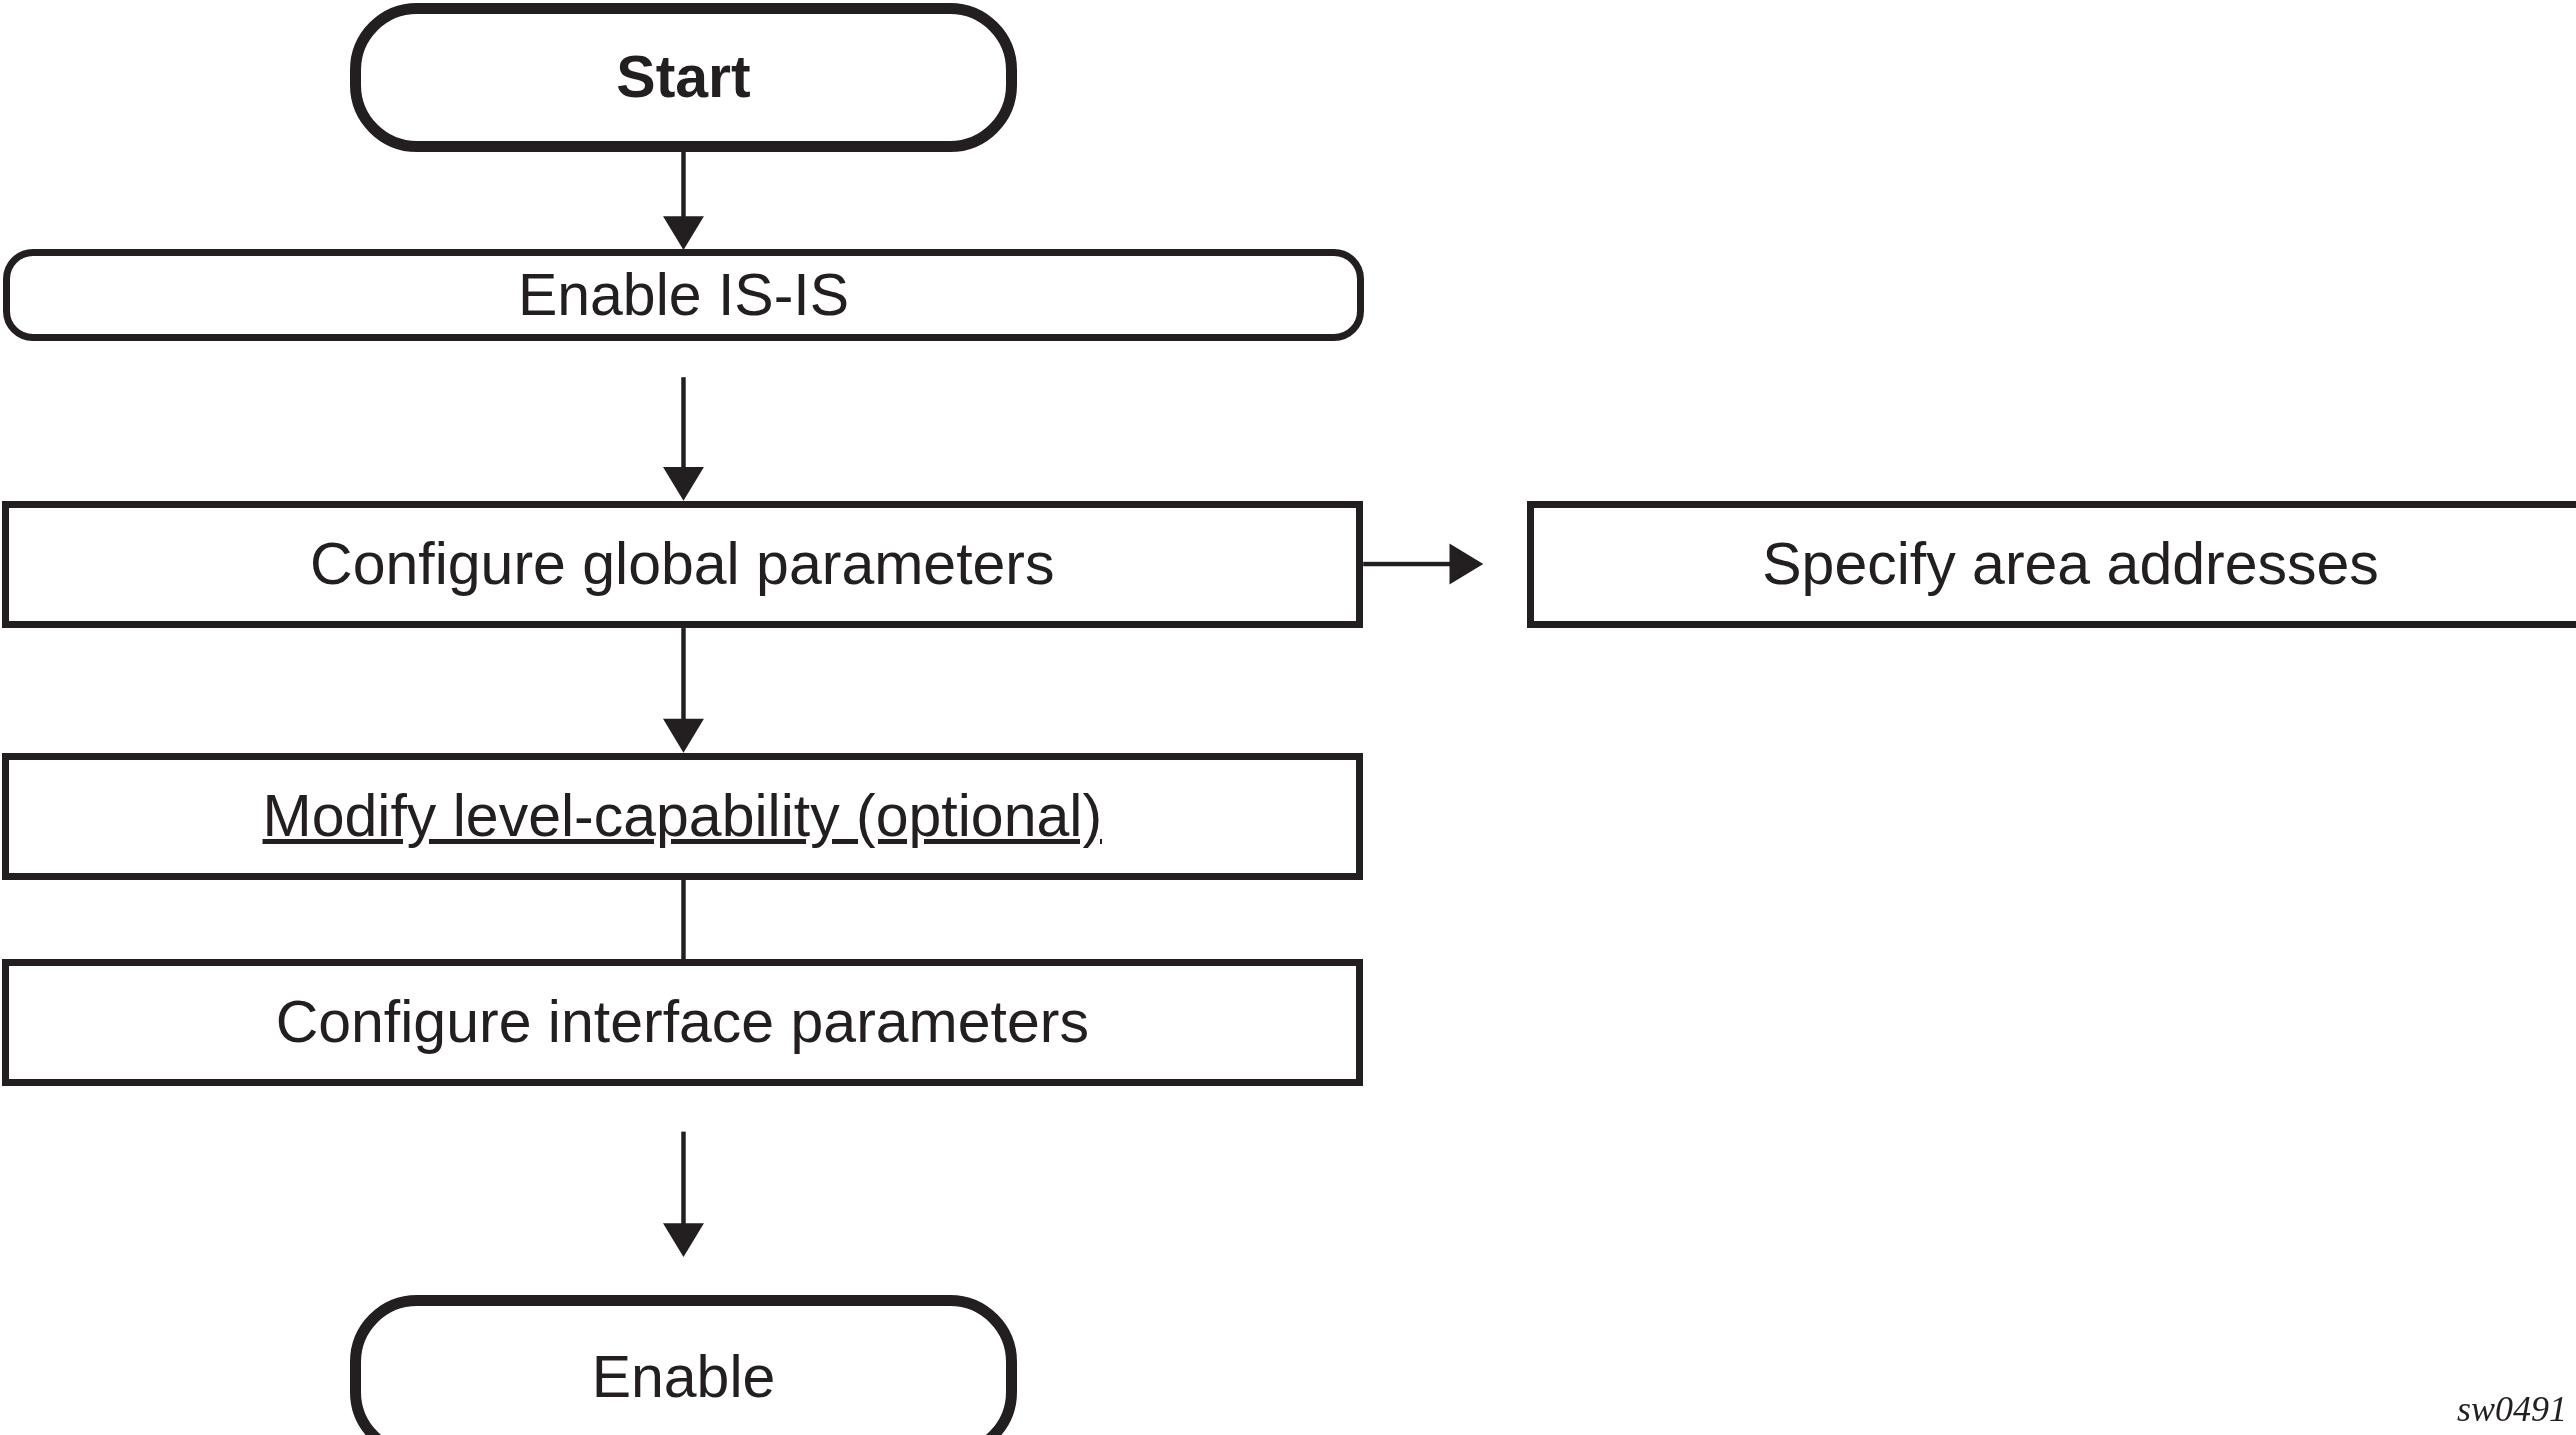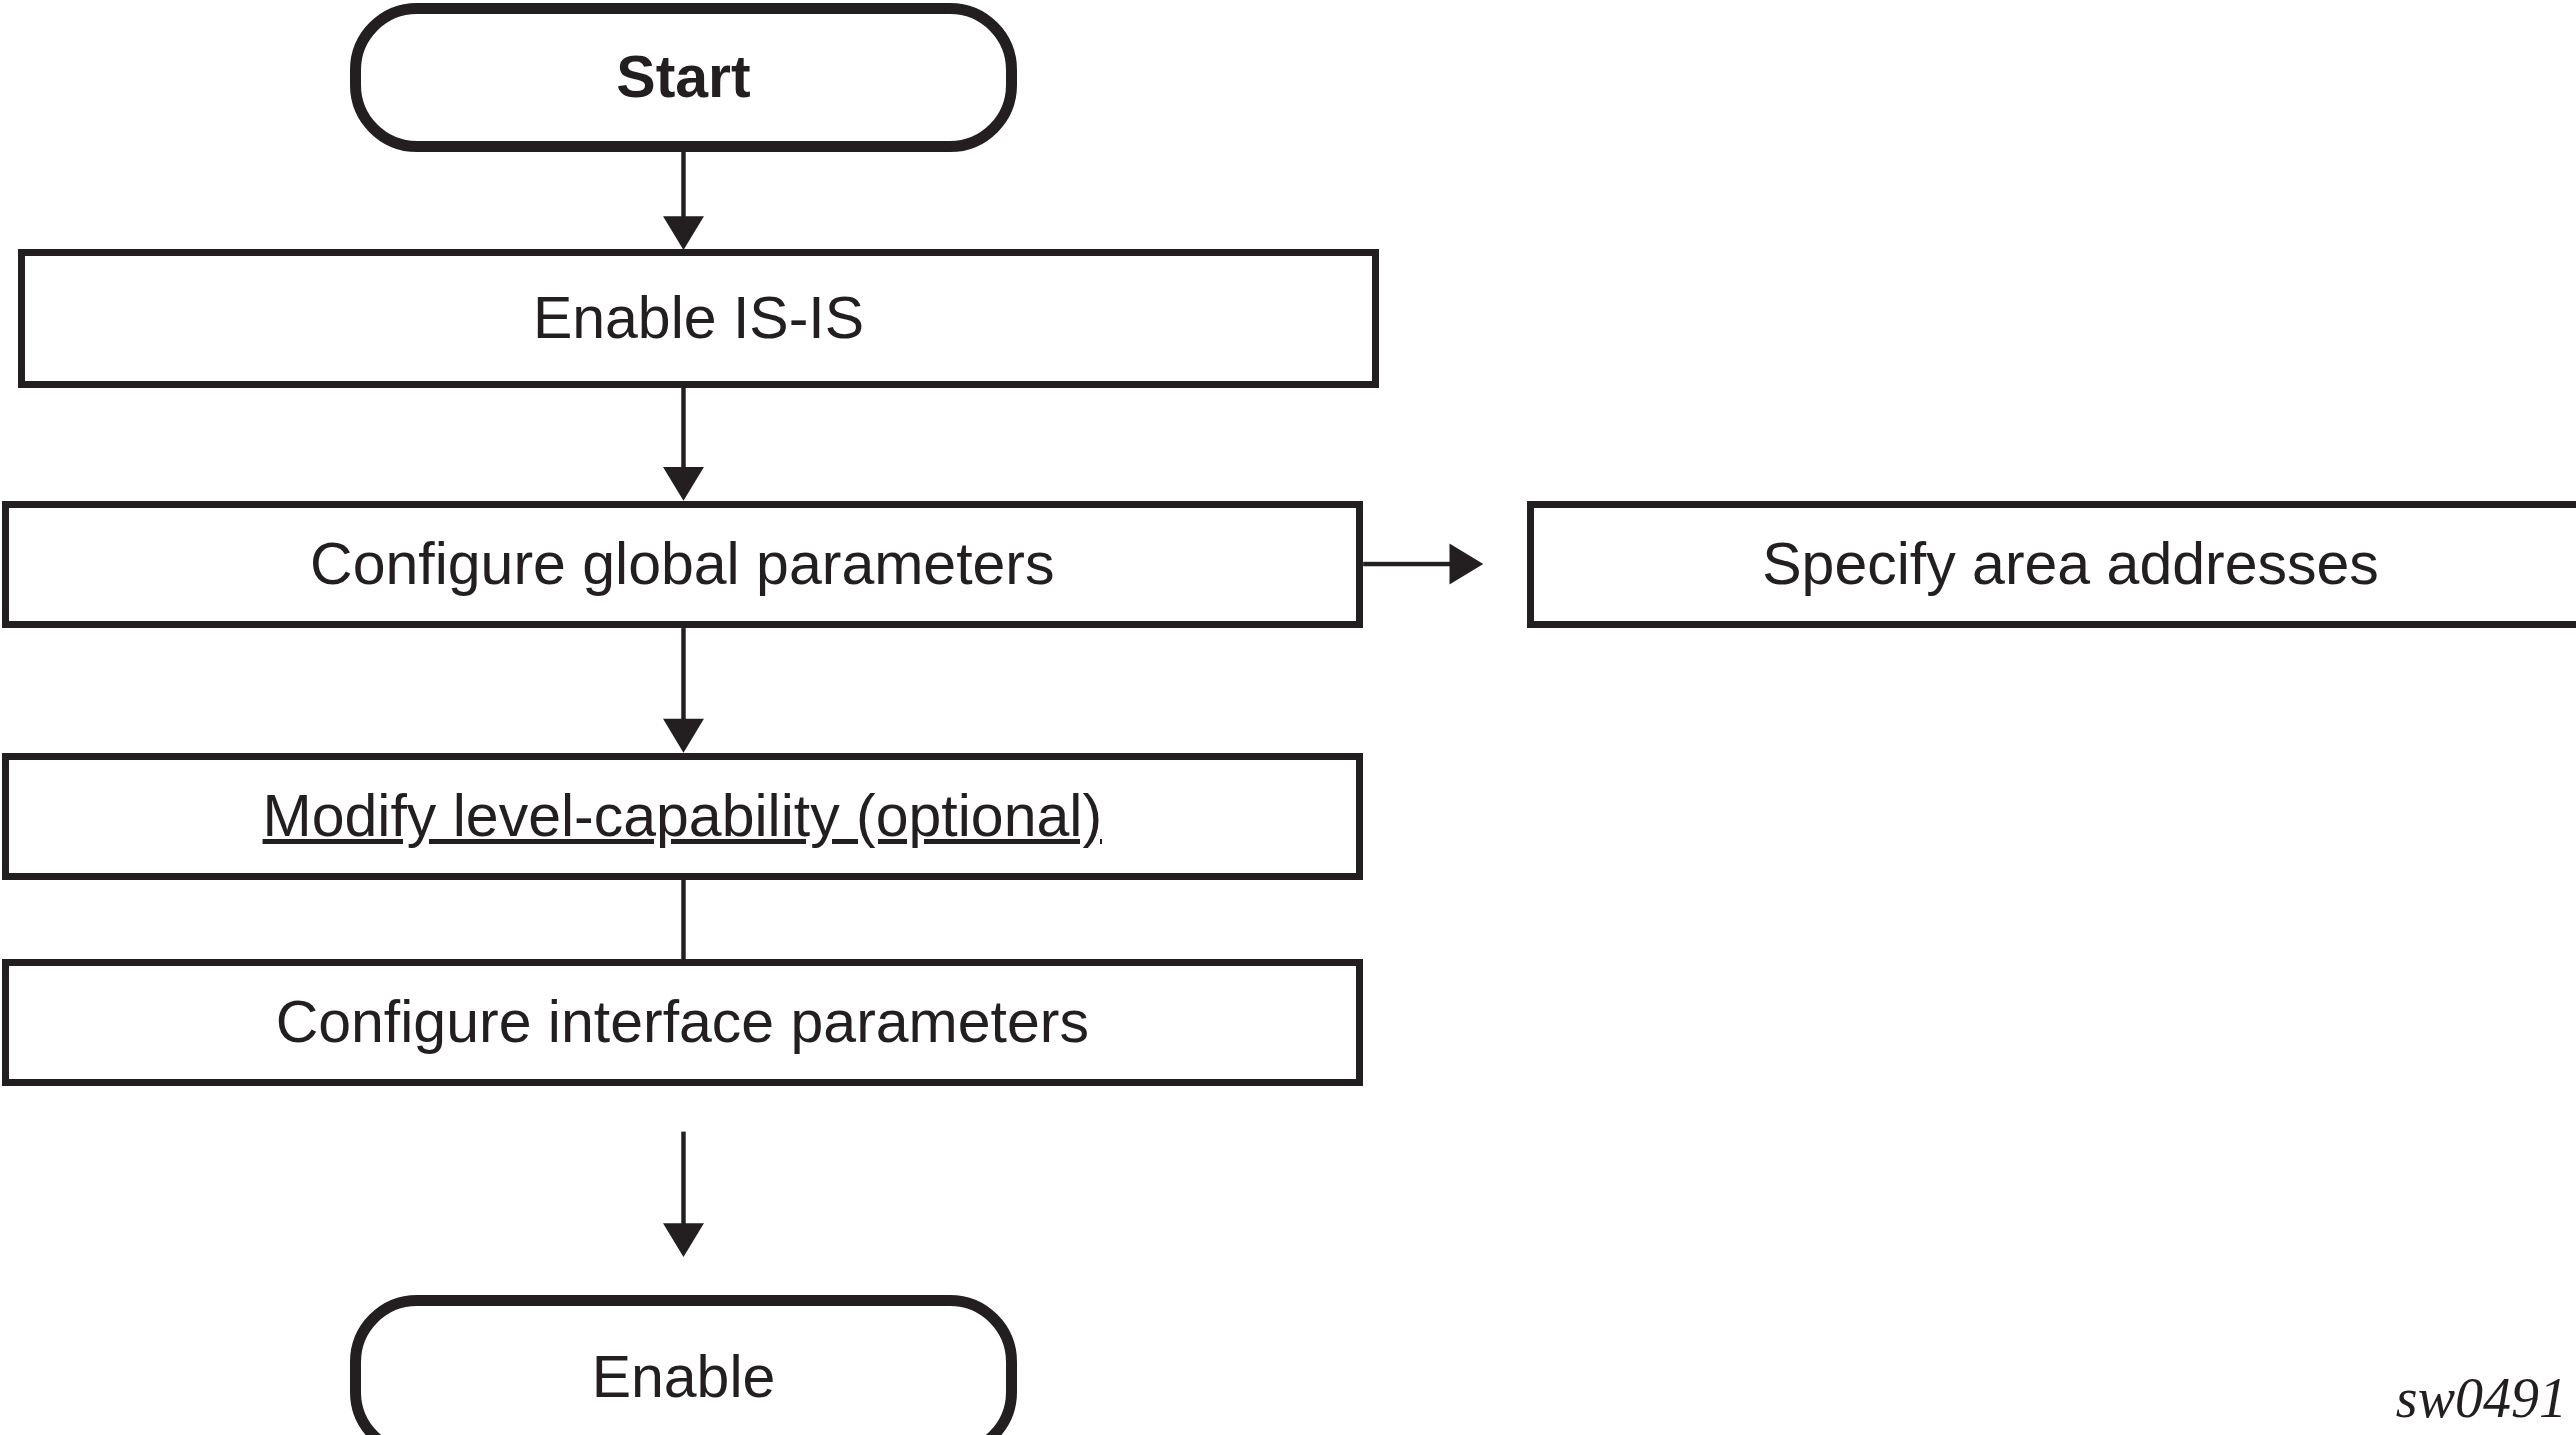--- a/index.html
+++ b/index.html
@@ -37,21 +37,21 @@
   .node.terminal {
     border-width: 11.6px;
     border-radius: 67px;
   }
   .watermark {
     position: absolute;
     right: 9px;
     bottom: 5.3px;
     font-family: "Liberation Serif", serif;
     font-style: italic;
-    font-size: 56px;
+    font-size: 36px;
     color: #231f20;
   }
 </style>
 </head>
 <body>
 
 <div class="canvas">
 
   <svg class="arrows" width="2576" height="1435" viewBox="0 0 2895 1613" fill="#231f20" stroke="none">
     <g>
@@ -77,21 +77,21 @@
     <g>
       <rect x="765.5" y="1272" width="5" height="106"></rect>
       <polygon points="745,1375 791,1375 768,1413"></polygon>
     </g>
   </svg>
 
   <div class="node terminal" style="left:350px; top:2.7px; width:667px; height:149px;font-weight:bold;">
     <span>Start</span>
   </div>
 
-  <div class="node process" style="left:18px; top:249px; width:1361px; height:139px;">
+  <div class="node process" style="left:3px; top:249px; width:1361px; height:92px;border-radius:30px;">
     <span>Enable IS-IS</span>
   </div>
 
   <div class="node process" style="left:1.8px; top:501px; width:1361px; height:127px;">
     <span>Configure global parameters</span>
   </div>
 
   <div class="node process" style="left:1483px; top:501px; width:1087px; height:127px;margin-left:44px;">
     <span>Specify area addresses</span>
   </div>

